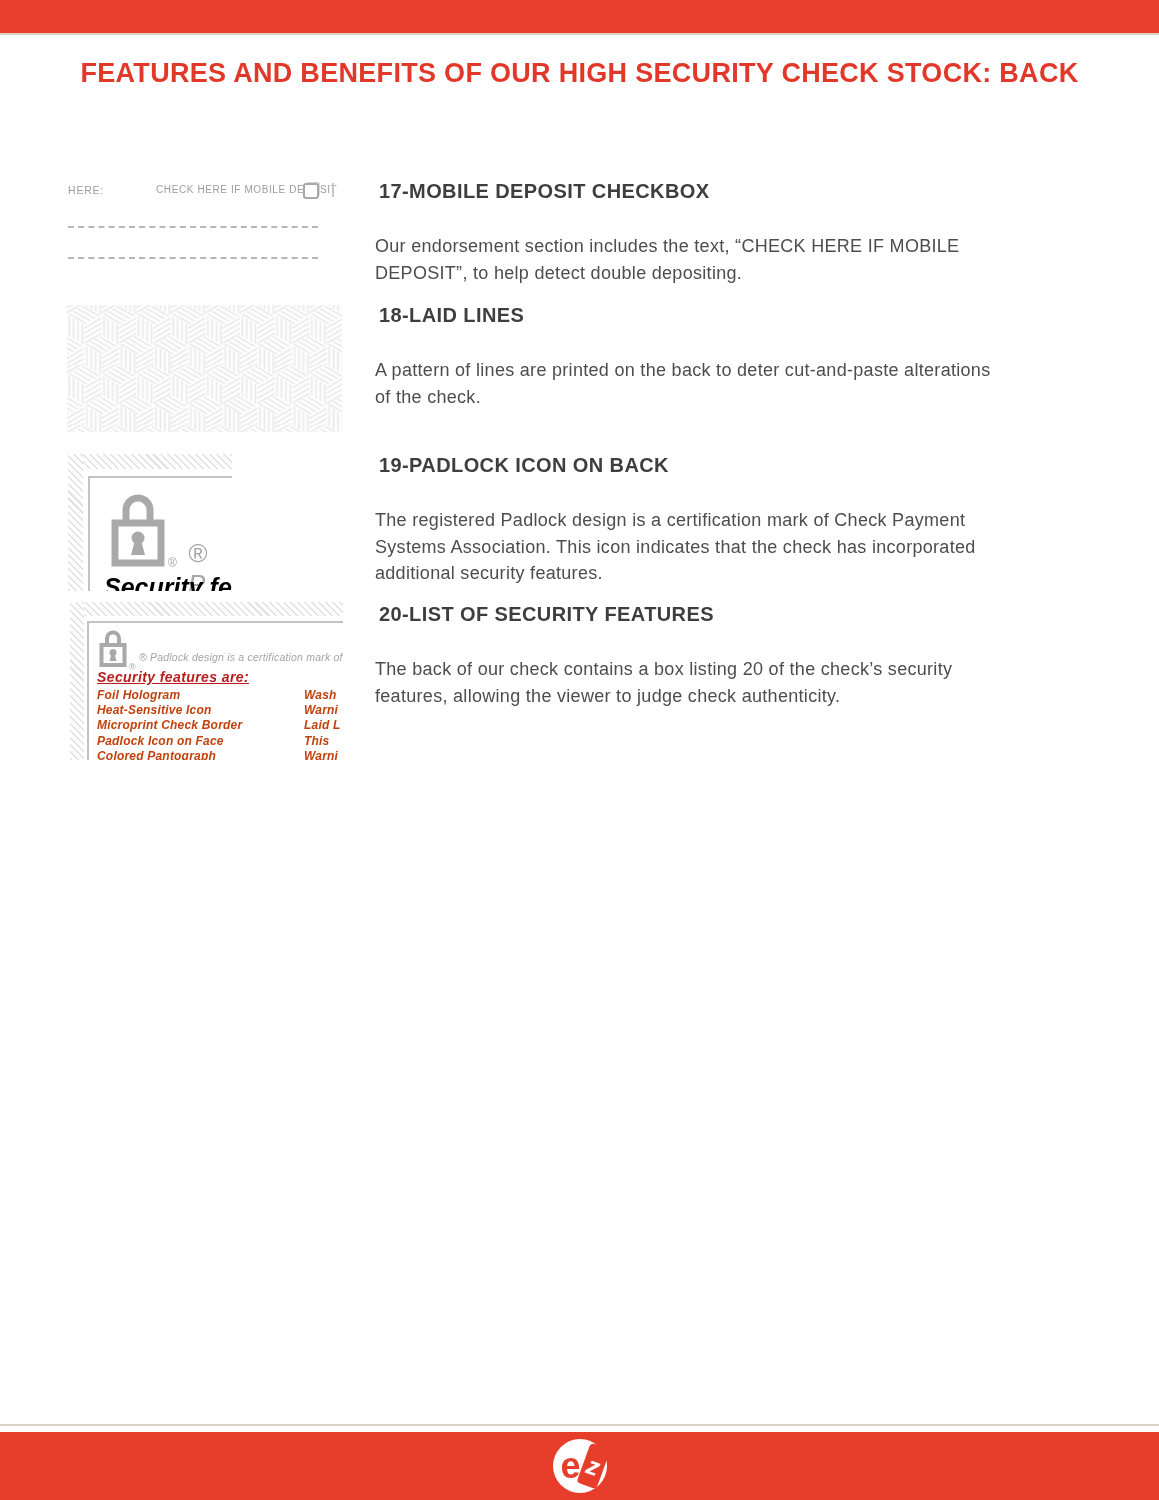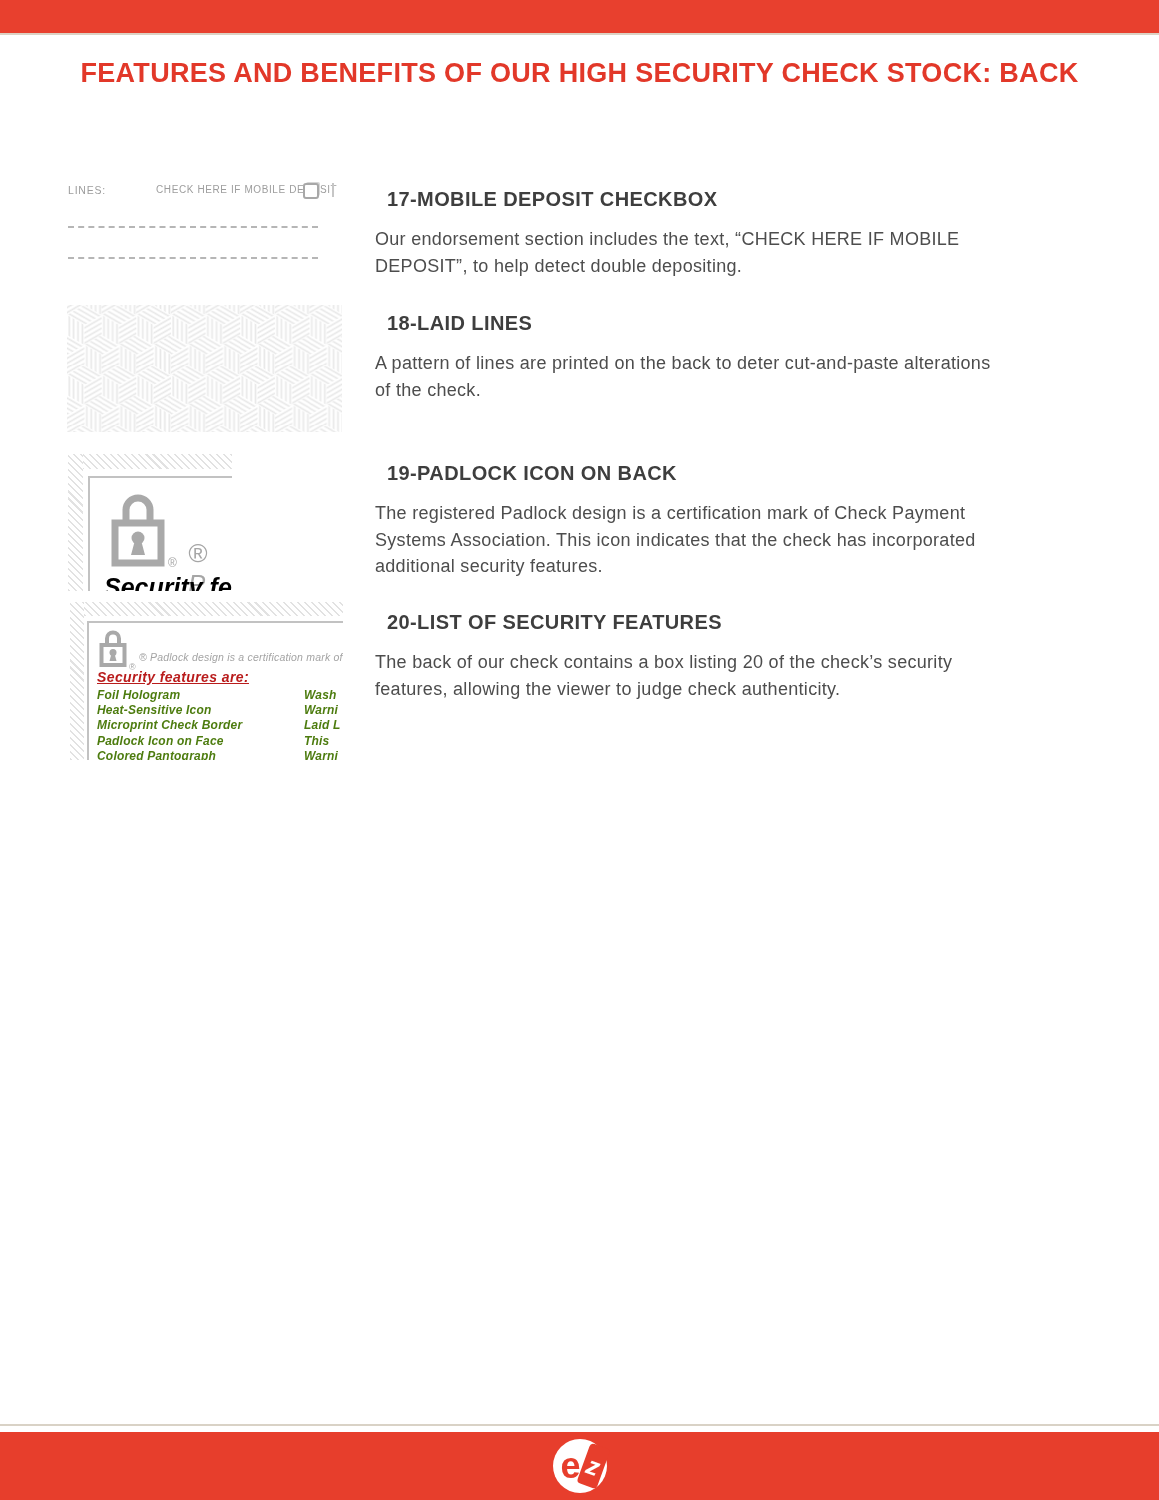--- a/index.html
+++ b/index.html
@@ -9,22 +9,22 @@
   }
   
   .topbar { position:absolute; left:0; top:0; width:100%; height:33px; background:#e8402e; }
   .topbar-rule { position:absolute; left:0; top:33px; width:100%; height:2px; background:#dcd2c4; }
   .page-title {
     position:absolute; left:0; top:58px; width:100%; text-align:center;
     font-size:27px; font-weight:bold; letter-spacing:.3px; color:#e23829; margin:0;
   }
   
   .sec { position:absolute; left:375px; width:720px; }
-  .sec h2 { margin:12px; font-size:20px; line-height:22px; font-weight:bold; letter-spacing:.4px; color:#3e3e3e; }
-  .sec p  { margin:16px 0 0 0; font-size:18px; line-height:26.5px; letter-spacing:.3px;
+  .sec h2 { margin:4px; font-size:20px; line-height:22px; font-weight:bold; letter-spacing:.4px; color:#3e3e3e; }
+  .sec p  { margin:31px 0 0 0; font-size:18px; line-height:26.5px; letter-spacing:.3px;
             color:#4d4d4d; white-space:pre-line; }
   
   .fig { position:absolute; overflow:hidden; background:#fff; }
   .fig1 { left:60px; top:176px; width:284px; height:92px; }
   .endorse-label { position:absolute; left:8px; top:8px; font-size:10.5px; letter-spacing:.8px; color:#9d9d9d; }
   .mobile-label  { position:absolute; left:96px; top:8px; font-size:10px; letter-spacing:.6px; color:#9d9d9d; }
   .mobile-checkbox { position:absolute; left:243px; top:7px; width:12px; height:12px;
       border:2px solid #a8a8a8; border-radius:3px; background:#fff;
       box-shadow:2px -2px 0 -1px #d6d6d6; }
   .edge-tick { position:absolute; left:272px; top:7px; width:2px; height:14px; background:#c6c6c6; }
@@ -40,21 +40,21 @@
   .fig3 .reg-sm { left:100px; top:102px; font-size:12px; }
   .cut-text { position:absolute; left:36px; top:119px; font-size:25px; font-weight:bold; font-style:italic;
       text-decoration:underline; color:#000000; white-space:nowrap; }
   .fig4 { left:70px; top:602px; width:273px; height:158px; }
   .cert-text { position:absolute; left:69px; top:49px; font-size:10.5px; font-style:italic;
       color:#a4a4a4; white-space:nowrap; letter-spacing:.2px; }
   .fig4 .reg-sm { left:59px; top:60px; font-size:9px; }
   .list-title { position:absolute; left:27px; top:67px; font-size:14px; font-weight:bold; font-style:italic;
       text-decoration:underline; color:#b91c1c; letter-spacing:.4px; }
   .feat-list { position:absolute; top:86px; font-size:12px; font-style:italic; font-weight:bold;
-      color:#4d7c0f; line-height:15.2px; white-space:nowrap; letter-spacing:.2px; }
+      color:#c2410c; line-height:15.2px; white-space:nowrap; letter-spacing:.2px; }
   .feat-left { left:27px; } .feat-right { left:234px; }
   
   .footer-rule { position:absolute; left:0; top:1424px; width:100%; height:2px; background:#d9d2c6; }
   .footer { position:absolute; left:0; top:1432px; width:100%; height:68px; background:#e73e2c;
       display:flex; align-items:center; justify-content:center; }
   .logo { display:flex; align-items:center; }
   .logo-circle { position:relative; width:54px; height:54px; border-radius:50%; background:#ffffff; }
   .logo-e { position:absolute; left:8px; top:6px; font-size:36px; font-weight:bold; color:#e73e2c; }
   .logo-zbar { position:absolute; right:3px; top:6px; width:21px; height:42px; background:#e73e2c;
       border-radius:4px; transform:rotate(20deg); display:flex; align-items:center; justify-content:center; }
@@ -66,21 +66,21 @@
 <body>
 
 <div class="page">
 
   <div class="topbar"></div>
   <div class="topbar-rule"></div>
 
   <h1 class="page-title">FEATURES AND BENEFITS OF OUR HIGH SECURITY CHECK STOCK: BACK</h1>
 
   <div class="fig fig1">
-    <span class="endorse-label">LINES:</span>
+    <span class="endorse-label">HERE:</span>
     <span class="mobile-label">CHECK HERE IF MOBILE DEPOSIT</span>
     <span class="mobile-checkbox"></span>
     <span class="edge-tick"></span>
     <div class="dashline dash1"></div>
     <div class="dashline dash2"></div>
   </div>
 
   <div class="fig" style="left:67px; top:305px; width:275px; height:127px;">
     <svg width="275" height="127" viewBox="0 0 275 127">
       <defs>

